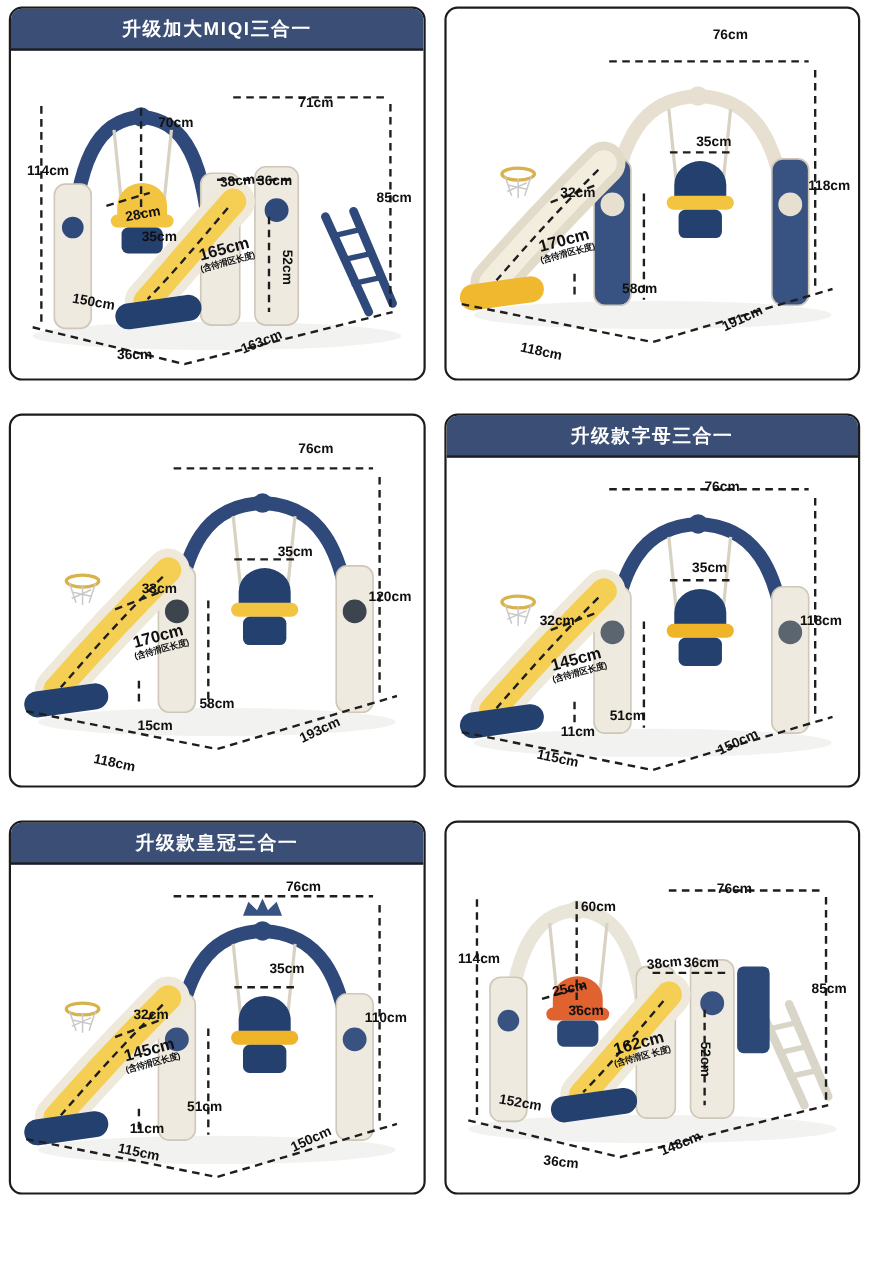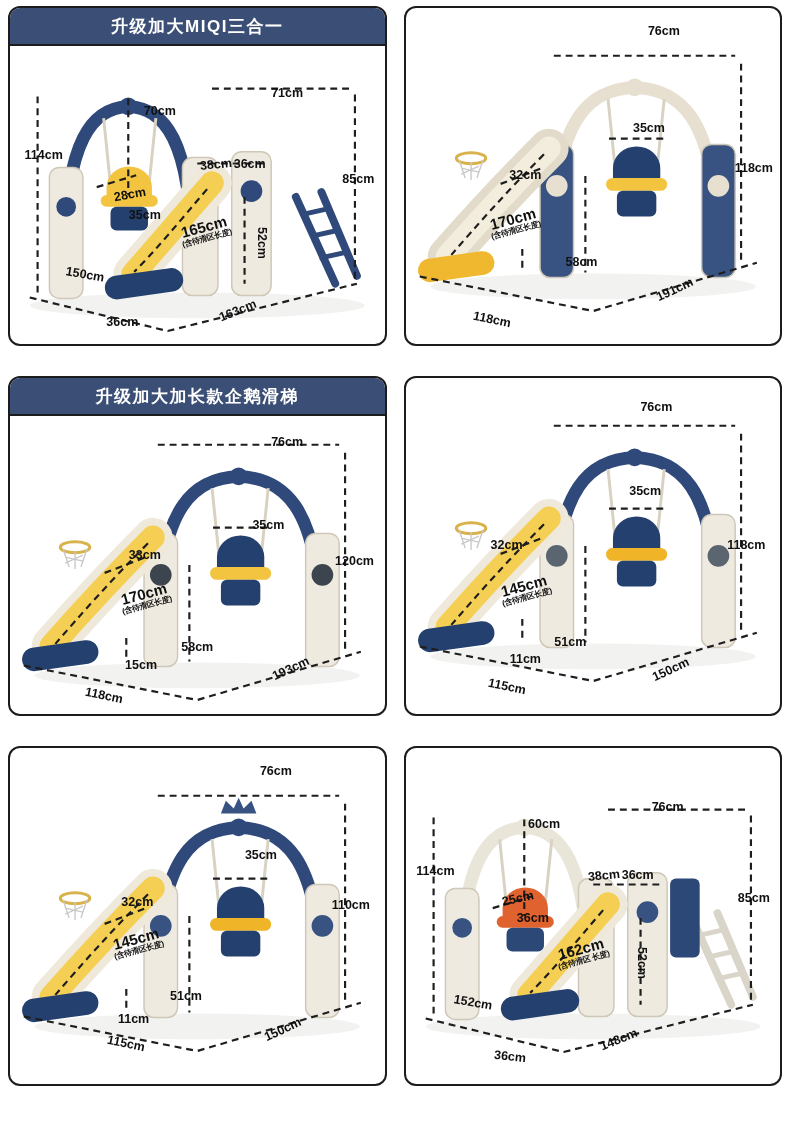--- a/index.html
+++ b/index.html
@@ -187,61 +187,64 @@
           <span class="anno" style="left: 93%; top: 48%; transform: translate(-50%, -50%) rotate(0deg);">118cm</span>
           <span class="anno big" style="left: 29%; top: 64%; transform: translate(-50%, -50%) rotate(-15deg);">170cm<span class="sub">(含待滑区长度)</span></span>
           <span class="anno" style="left: 47%; top: 76%; transform: translate(-50%, -50%) rotate(0deg);">58cm</span>
           <span class="anno" style="left: 23%; top: 93%; transform: translate(-50%, -50%) rotate(12deg);">118cm</span>
           <span class="anno" style="left: 72%; top: 84%; transform: translate(-50%, -50%) rotate(-25deg);">191cm</span>
         </div>
     </div>
   </section>
 
   <section class="panel p-penguin">
-    <div class="panel-header">
-      <span class="panel-title">升级加大加长款企鹅滑梯</span>
-    </div>
     <div class="panel-body">
       <svg class="scene" viewBox="0 0 380 300">
           <use href="#setA"></use>
         </svg>
       <div class="anno-layer">
           <span class="anno" style="left: 74%; top: 9%; transform: translate(-50%, -50%) rotate(0deg);">76cm</span>
           <span class="anno" style="left: 69%; top: 37%; transform: translate(-50%, -50%) rotate(0deg);">35cm</span>
           <span class="anno" style="left: 36%; top: 47%; transform: translate(-50%, -50%) rotate(0deg);">33cm</span>
           <span class="anno" style="left: 92%; top: 49%; transform: translate(-50%, -50%) rotate(0deg);">120cm</span>
           <span class="anno big" style="left: 36%; top: 61%; transform: translate(-50%, -50%) rotate(-15deg);">170cm<span class="sub">(含待滑区长度)</span></span>
           <span class="anno" style="left: 50%; top: 78%; transform: translate(-50%, -50%) rotate(0deg);">58cm</span>
           <span class="anno" style="left: 35%; top: 84%; transform: translate(-50%, -50%) rotate(0deg);">15cm</span>
           <span class="anno" style="left: 25%; top: 94%; transform: translate(-50%, -50%) rotate(12deg);">118cm</span>
           <span class="anno" style="left: 75%; top: 85%; transform: translate(-50%, -50%) rotate(-25deg);">193cm</span>
         </div>
     </div>
   </section>
 
   <section class="panel p-letter">
+    <div class="panel-header">
+      <span class="panel-title">升级款字母三合一</span>
+    </div>
     <div class="panel-body">
       <svg class="scene" viewBox="0 0 380 300">
           <use href="#setA"></use>
         </svg>
       <div class="anno-layer">
           <span class="anno" style="left: 67%; top: 9%; transform: translate(-50%, -50%) rotate(0deg);">76cm</span>
           <span class="anno" style="left: 64%; top: 34%; transform: translate(-50%, -50%) rotate(0deg);">35cm</span>
           <span class="anno" style="left: 27%; top: 50%; transform: translate(-50%, -50%) rotate(0deg);">32cm</span>
           <span class="anno" style="left: 91%; top: 50%; transform: translate(-50%, -50%) rotate(0deg);">118cm</span>
           <span class="anno big" style="left: 32%; top: 63%; transform: translate(-50%, -50%) rotate(-15deg);">145cm<span class="sub">(含待滑区长度)</span></span>
           <span class="anno" style="left: 44%; top: 79%; transform: translate(-50%, -50%) rotate(0deg);">51cm</span>
           <span class="anno" style="left: 32%; top: 84%; transform: translate(-50%, -50%) rotate(0deg);">11cm</span>
           <span class="anno" style="left: 27%; top: 92%; transform: translate(-50%, -50%) rotate(12deg);">115cm</span>
           <span class="anno" style="left: 71%; top: 87%; transform: translate(-50%, -50%) rotate(-25deg);">150cm</span>
         </div>
     </div>
   </section>
 
   <section class="panel p-crown">
+    <div class="panel-header">
+      <span class="panel-title">升级款皇冠三合一</span>
+    </div>
     <div class="panel-body">
       <svg class="scene" viewBox="0 0 380 300">
         <use href="#setA"></use>
         <path d="M214,46 l5,-13 l8,8 l5,-11 l5,11 l8,-8 l5,13 z" fill="#385382"></path>
       </svg>
       <div class="anno-layer">
           <span class="anno" style="left: 71%; top: 7%; transform: translate(-50%, -50%) rotate(0deg);">76cm</span>
           <span class="anno" style="left: 67%; top: 32%; transform: translate(-50%, -50%) rotate(0deg);">35cm</span>
           <span class="anno" style="left: 34%; top: 46%; transform: translate(-50%, -50%) rotate(0deg);">32cm</span>
           <span class="anno" style="left: 91%; top: 47%; transform: translate(-50%, -50%) rotate(0deg);">110cm</span>

